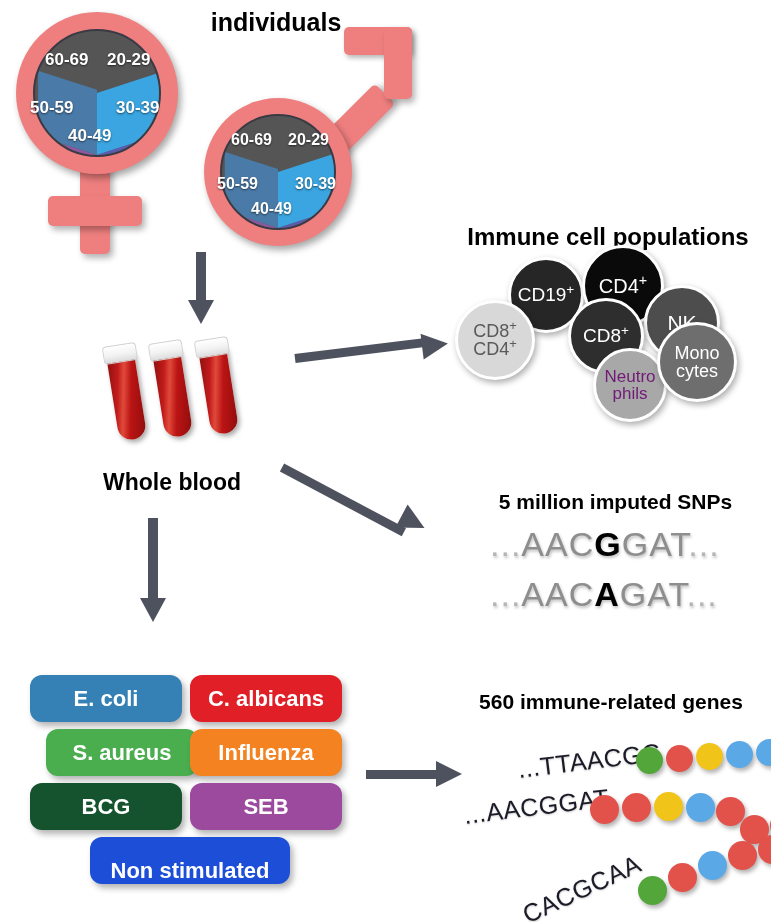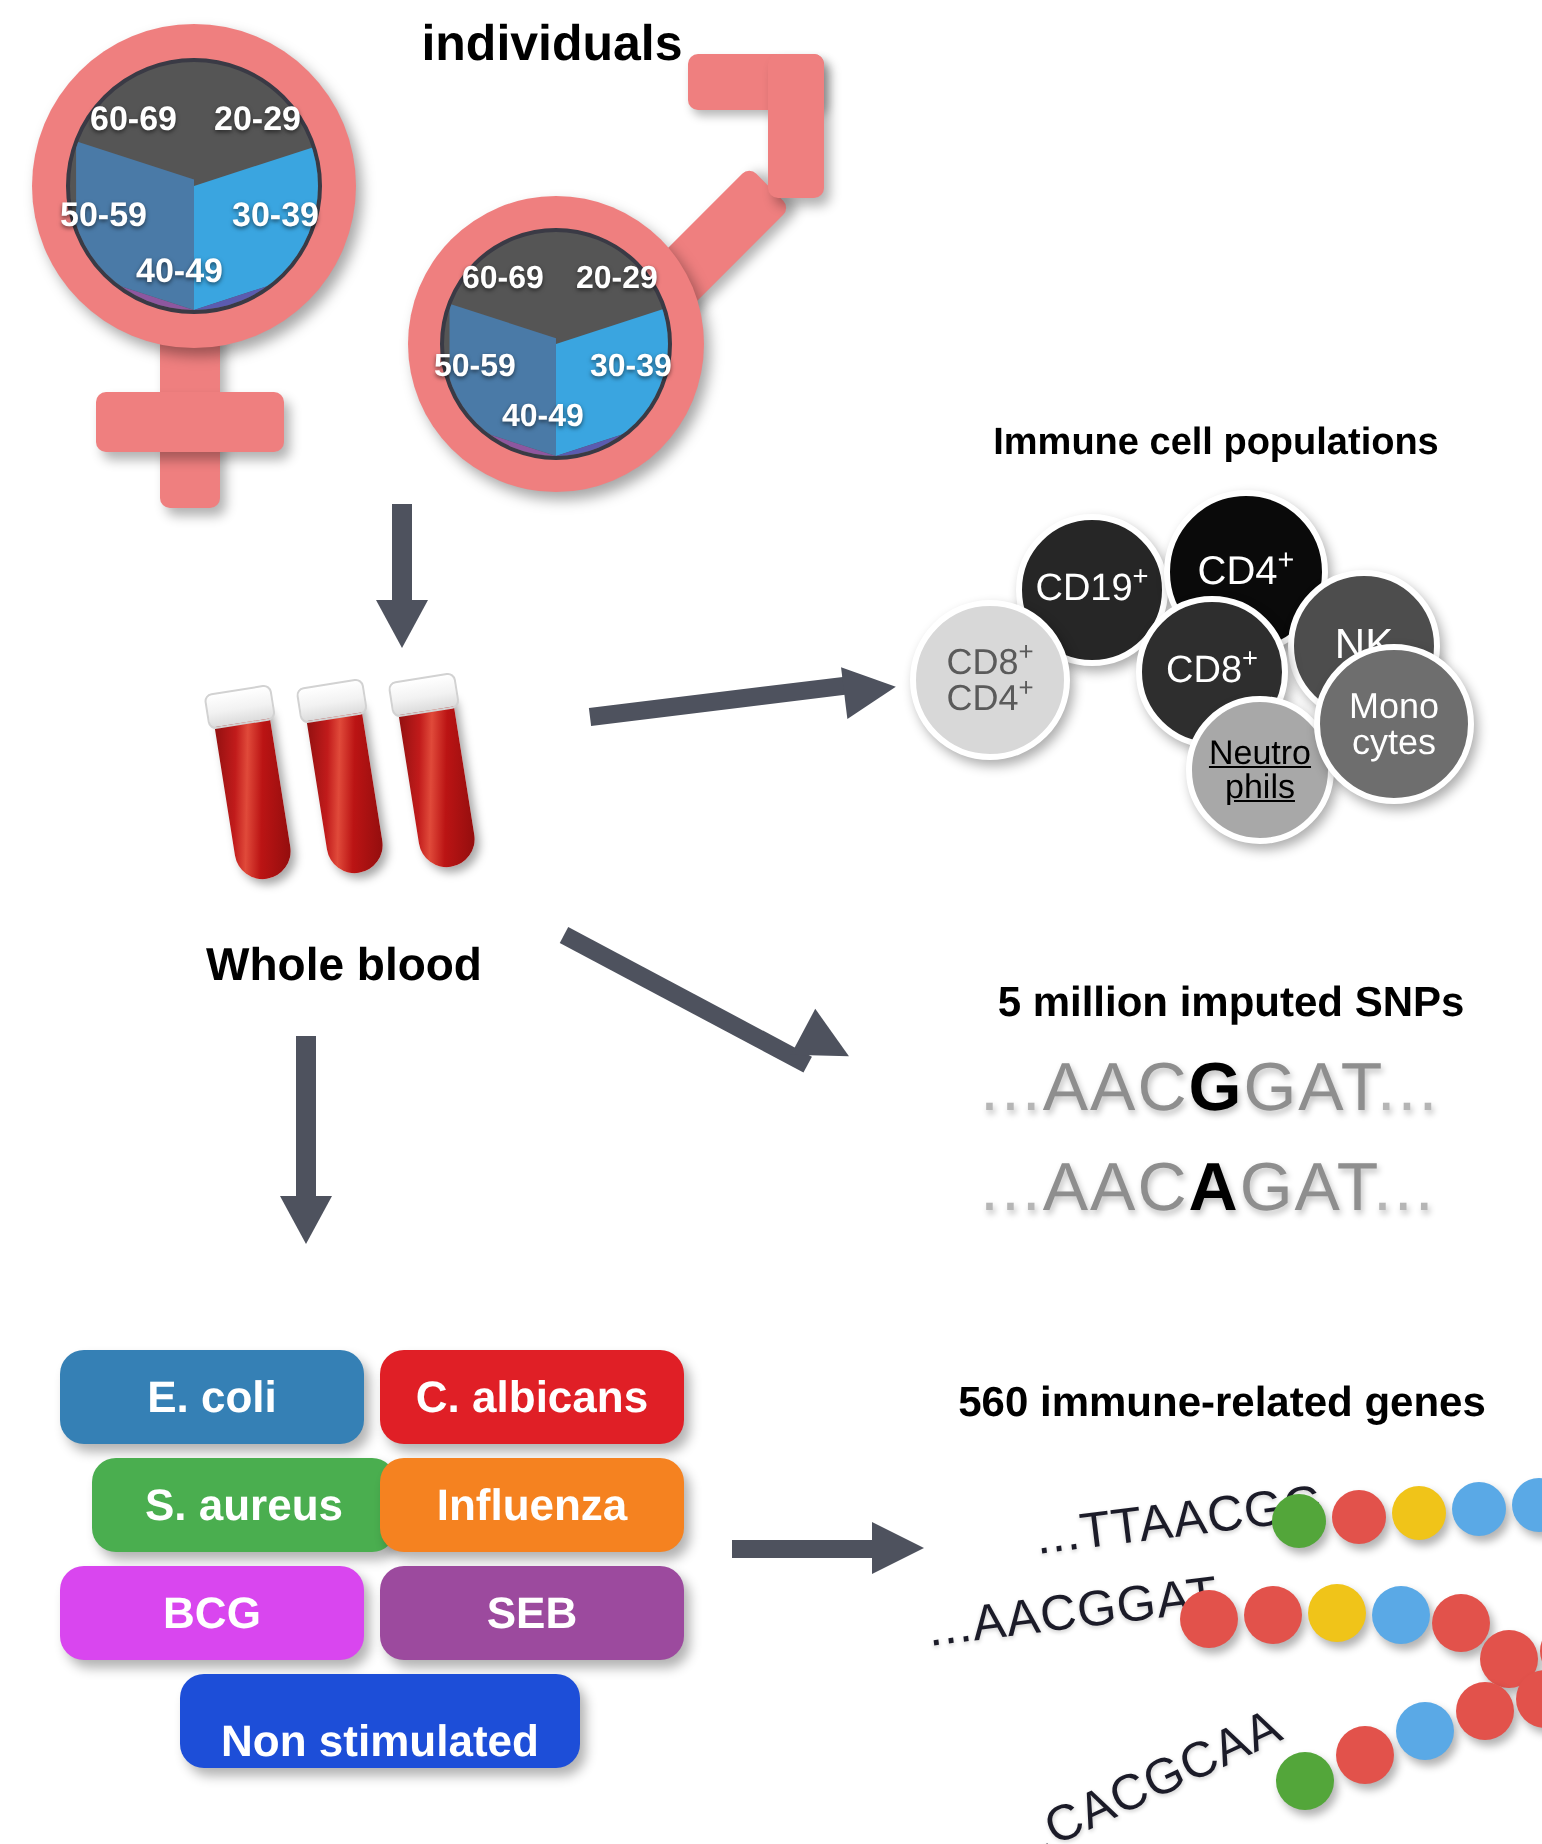--- a/index.html
+++ b/index.html
@@ -158,21 +158,21 @@
               border-bottom:13px solid transparent;border-left:26px solid #4e525e;
               transform:rotate(28deg);"></div>
 </div>
 
 <div class="arrow" style="left:140px;top:518px;width:26px;height:108px;">
   <div class="shaft" style="left:8px;top:0;width:10px;height:84px;"></div>
   <div class="head" style="left:0;top:80px;border-left:13px solid transparent;
               border-right:13px solid transparent;border-top:24px solid #4e525e;"></div>
 </div>
 
-<div class="abs hdg" style="left:448px;top:211px;width:320px;font-size:19px;">Immune cell populations</div>
+<div class="abs hdg" style="left:448px;top:224px;width:320px;font-size:24px;">Immune cell populations</div>
 
 <div class="abs" style="left:450px;top:240px;width:321px;height:190px;">
 
   <div class="bub" style="left:58px;top:17px;width:76px;height:76px;background:#262626;color:#fff;font-size:19px;align-items:center;">
     <span>CD19<sup>+</sup></span>
   </div>
 
   <div class="bub" style="left:132px;top:5px;width:82px;height:82px;background:#0a0a0a;color:#fff;font-size:20px;">
     <span>CD4<sup>+</sup></span>
   </div>
@@ -183,21 +183,21 @@
 
   <div class="bub" style="left:118px;top:58px;width:76px;height:76px;background:#2e2e2e;color:#fff;font-size:19px;">
     <span>CD8<sup>+</sup></span>
   </div>
 
   <div class="bub" style="left:5px;top:60px;width:80px;height:80px;background:#d8d8d8;color:#5a5a5a;font-size:18px;">
     <span>CD8<sup>+</sup><br>CD4<sup>+</sup></span>
   </div>
 
 
-  <div class="bub" style="left:143px;top:108px;width:74px;height:74px;background:#a8a8a8;color:#000000;font-size:17px;text-decoration:underline;">
+  <div class="bub" style="left:143px;top:108px;width:74px;height:74px;background:#a8a8a8;color:#701a75;font-size:17px;">
     <span>Neutro<br>phils</span>
   </div>
 
   <div class="bub" style="left:207px;top:82px;width:80px;height:80px;background:#6e6e6e;color:#fff;font-size:18px;">
     <span>Mono<br>cytes</span>
   </div>
 </div>
 
 <div class="abs hdg" style="left:460px;top:490px;width:311px;font-size:21px;">5 million imputed SNPs</div>
 
@@ -216,21 +216,21 @@
   </div>
   <div class="pill" style="left:160px;top:0;width:152px;height:47px;background:#e01f26;">
     <span>C. albicans</span>
   </div>
   <div class="pill" style="left:0;top:54px;width:152px;height:47px;background:#4aae4f;margin-left:16px;">
     <span>S. aureus</span>
   </div>
   <div class="pill" style="left:160px;top:54px;width:152px;height:47px;background:#f58220;">
     <span>Influenza</span>
   </div>
-  <div class="pill" style="left:0;top:108px;width:152px;height:47px;background:#d946ef;">
+  <div class="pill" style="left:0;top:108px;width:152px;height:47px;background:#14532d;">
     <span>BCG</span>
   </div>
   <div class="pill" style="left:160px;top:108px;width:152px;height:47px;background:#9c4a9e;">
     <span>SEB</span>
   </div>
   <div class="pill" style="left:60px;top:162px;width:200px;height:47px;background:#1d4ed8;align-items:flex-end;">
     <span>Non stimulated</span>
   </div>
 </div>
 

